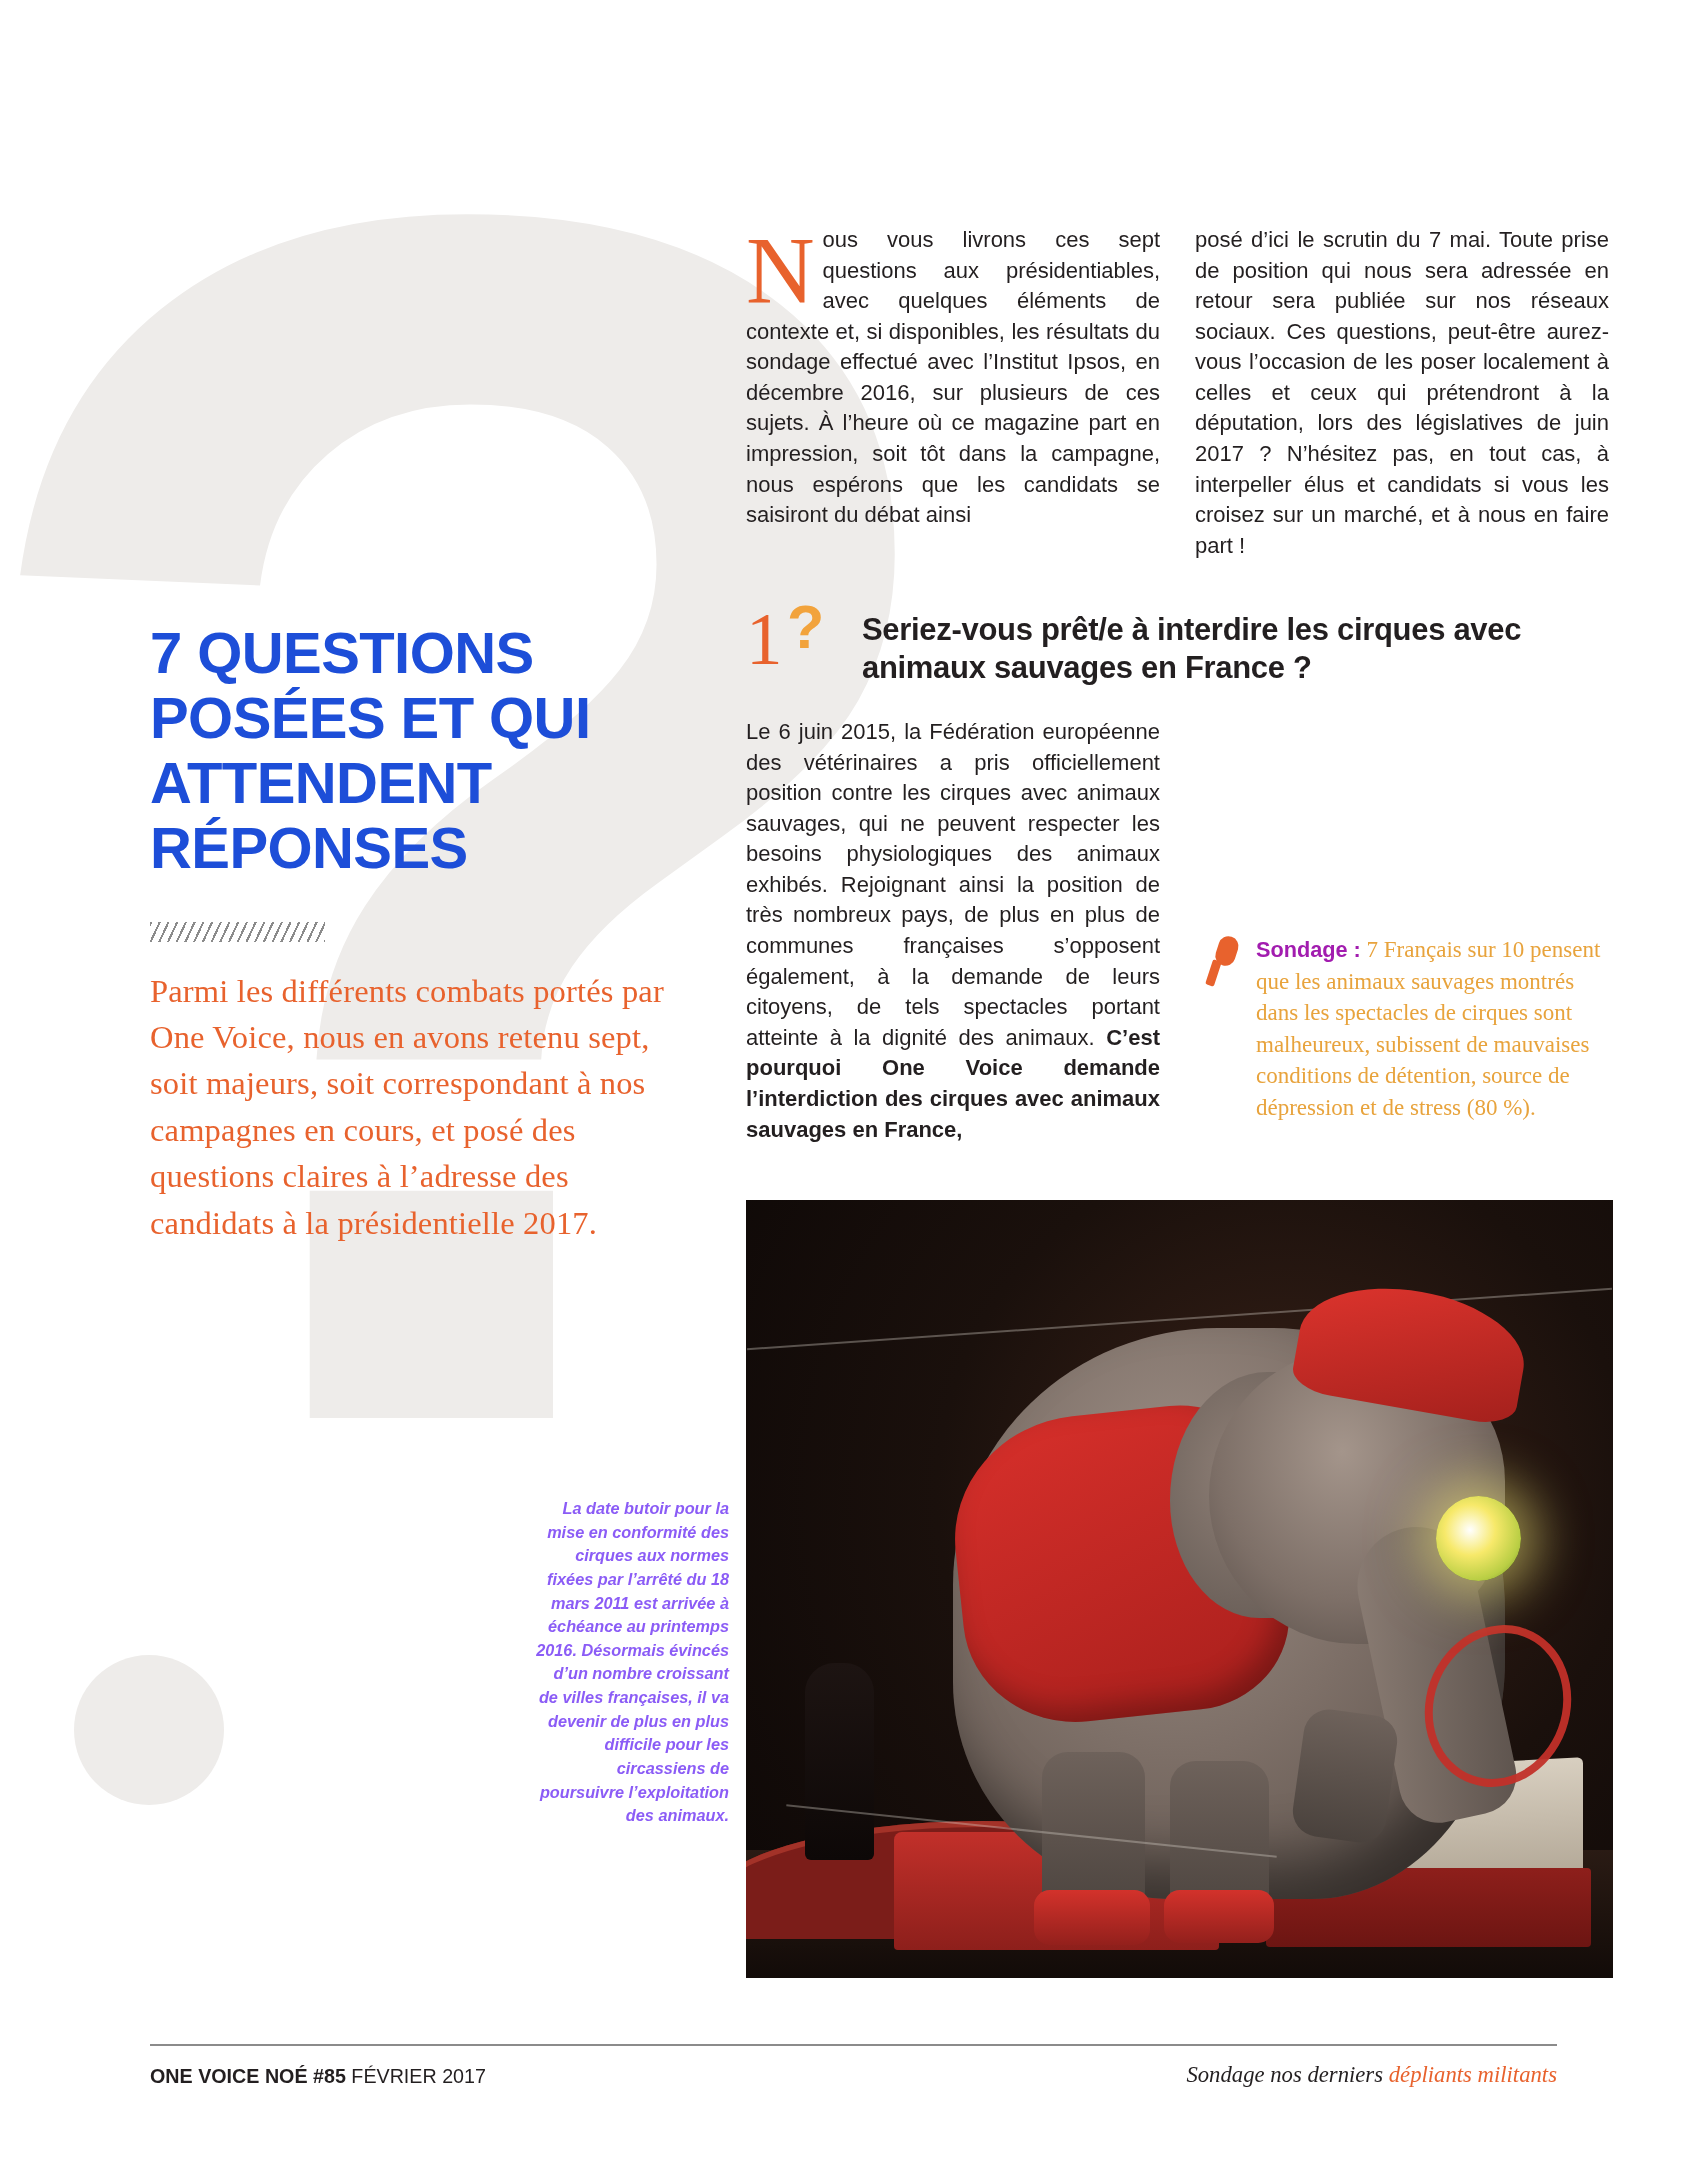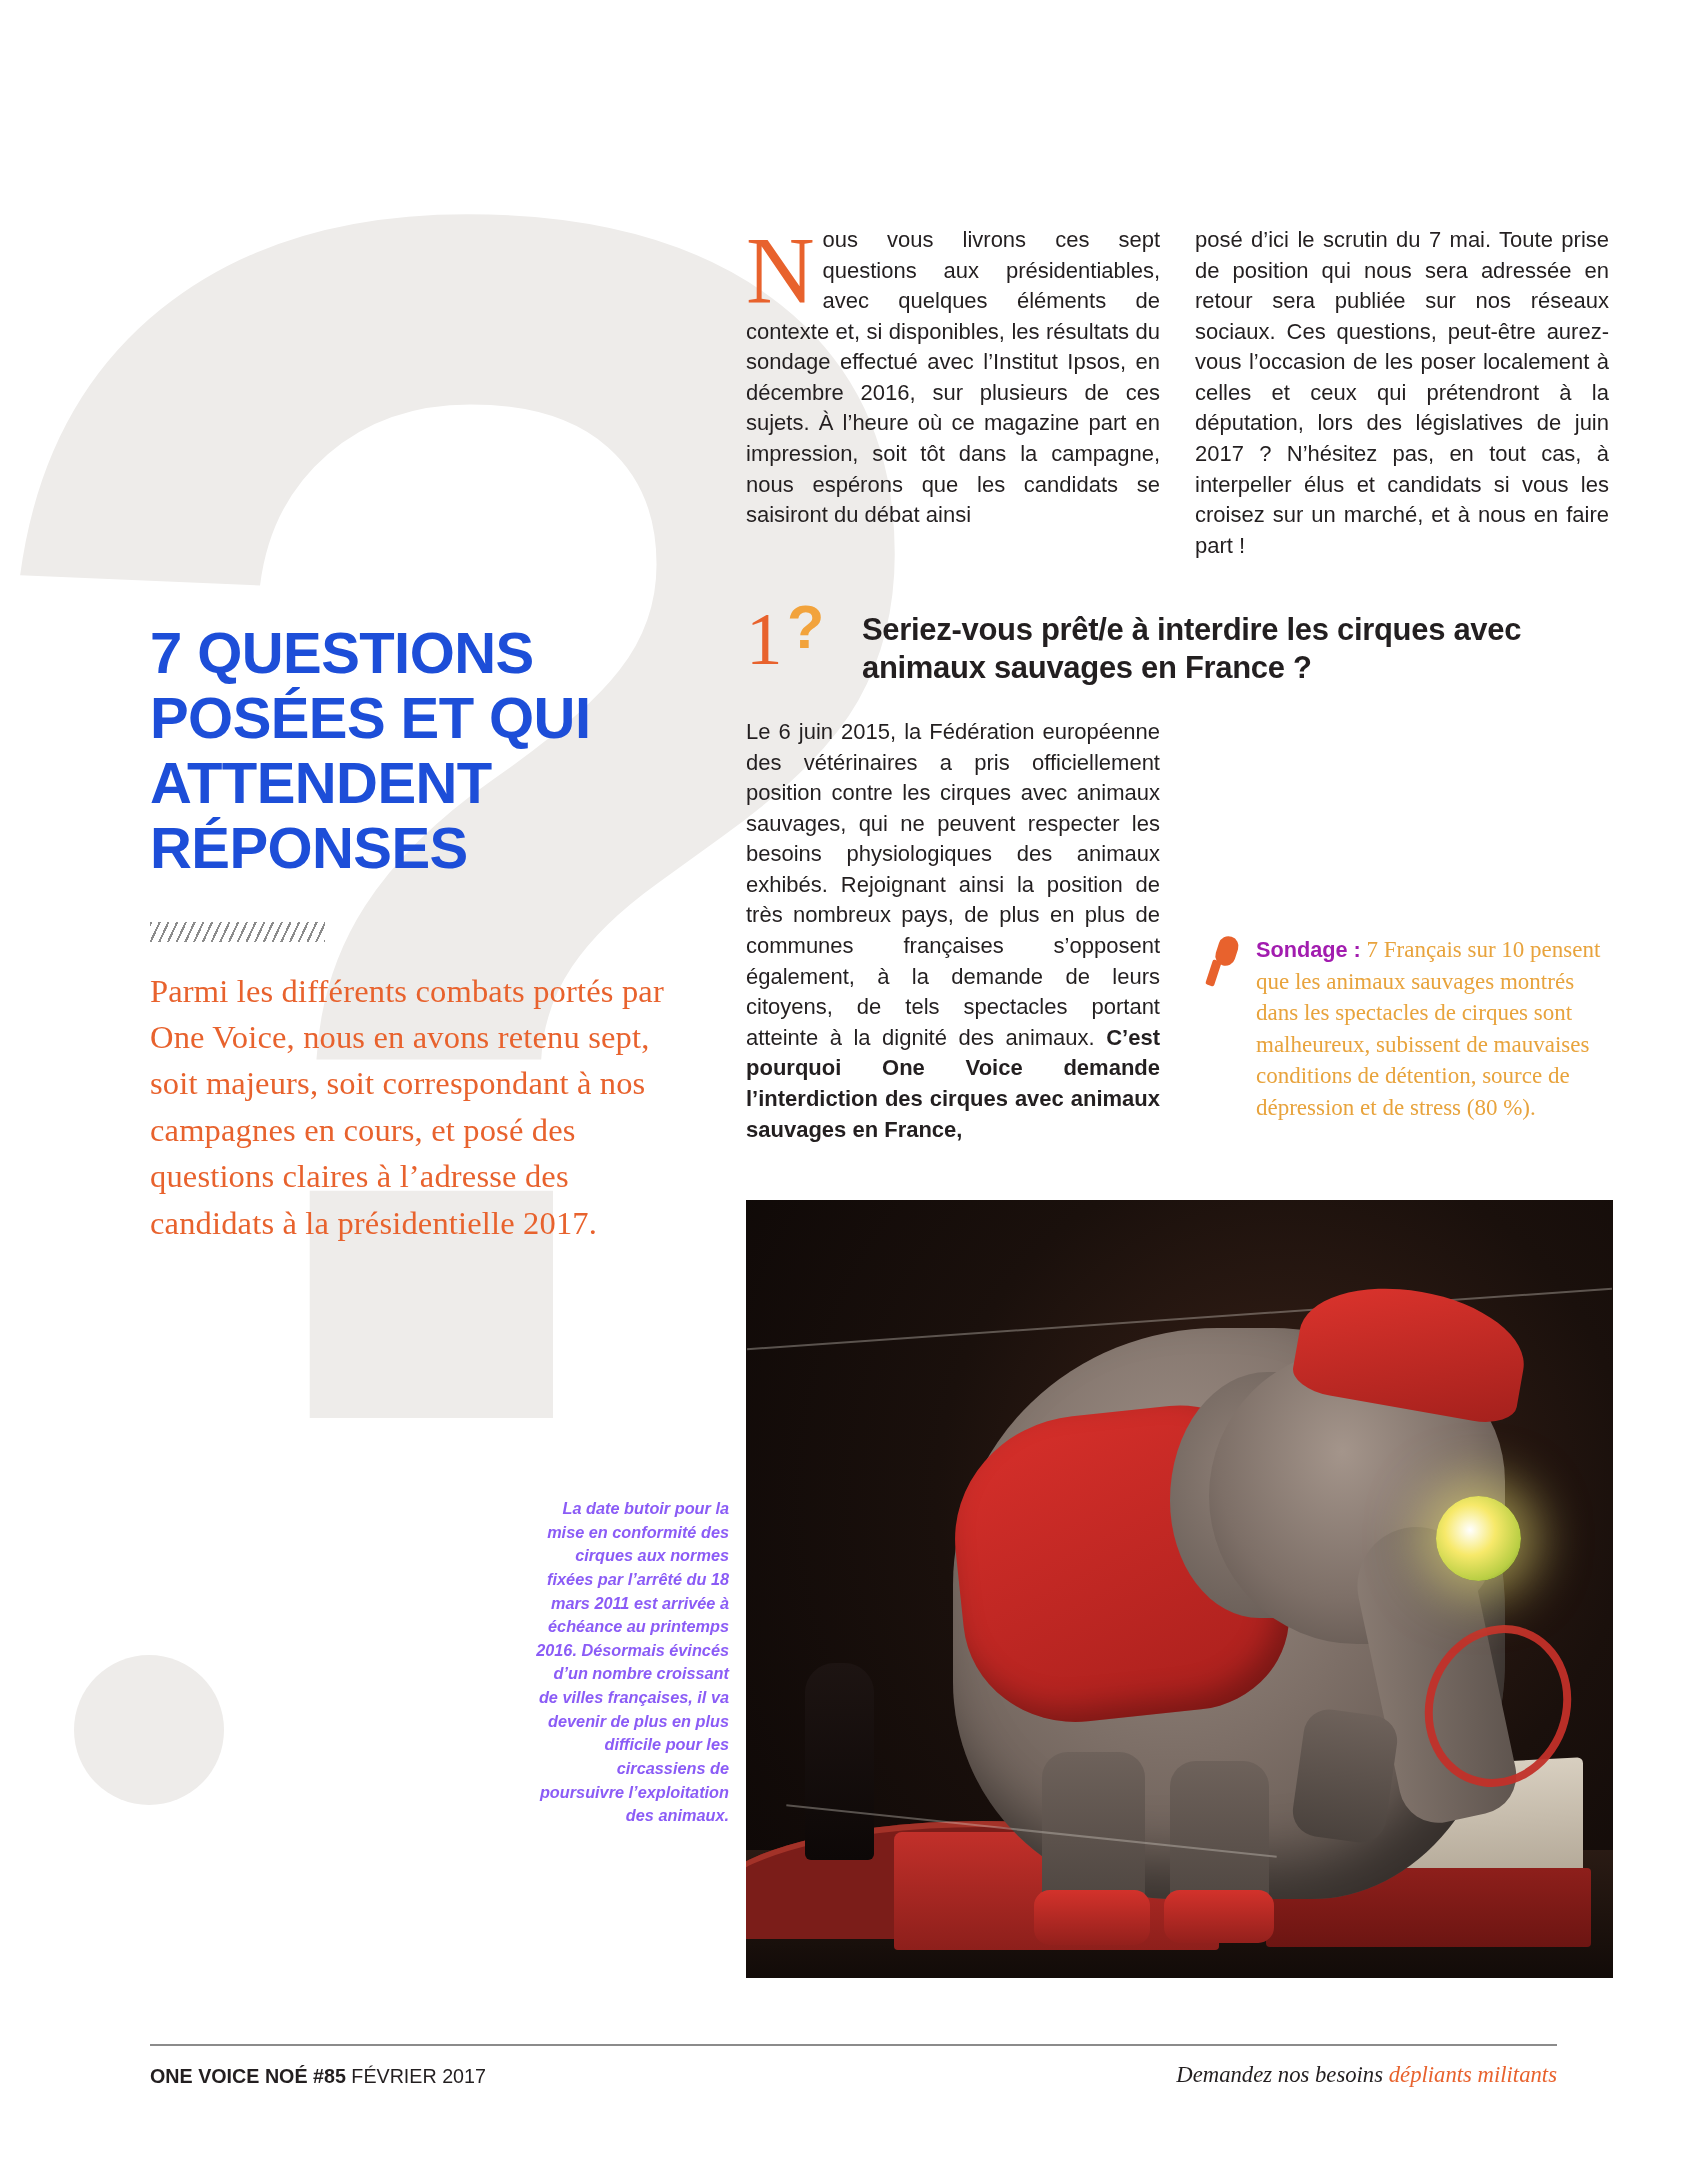--- a/index.html
+++ b/index.html
@@ -540,17 +540,17 @@
     <div class="ph-wire2"></div>
   </div>
 
   <div class="footer-rule"></div>
   <div class="footer-left">
     <b>ONE VOICE</b>
     <b>NOÉ #85</b>
     <span>FÉVRIER 2017</span>
   </div>
   <div class="footer-right">
-    <span>Demandez nos besoins </span><span class="orange">dépliants militants</span>
+    <span>Sondage nos derniers </span><span class="orange">dépliants militants</span>
   </div>
 
 </div>
 
 
 </body></html>

